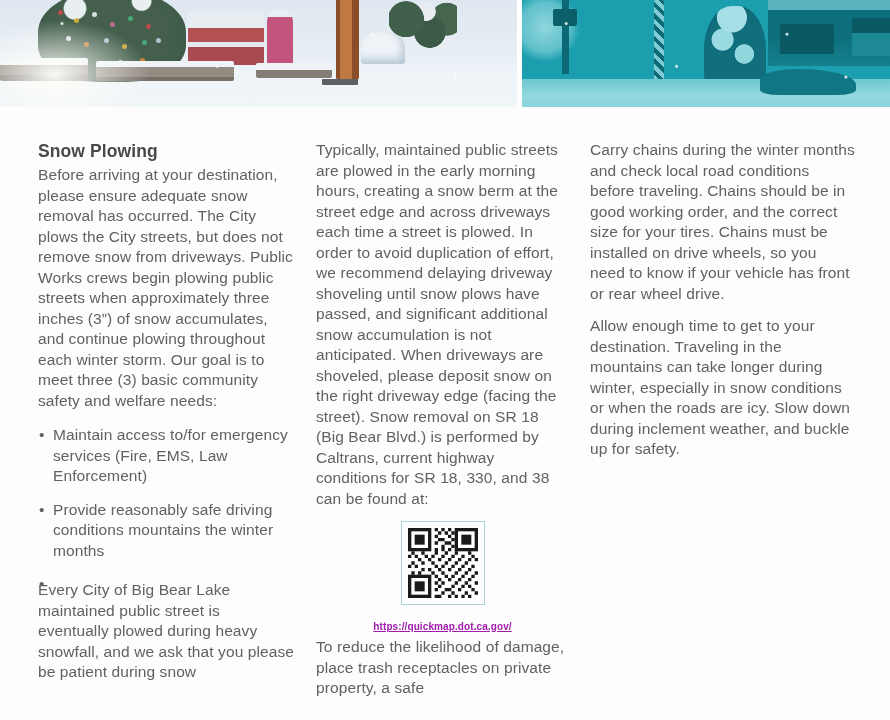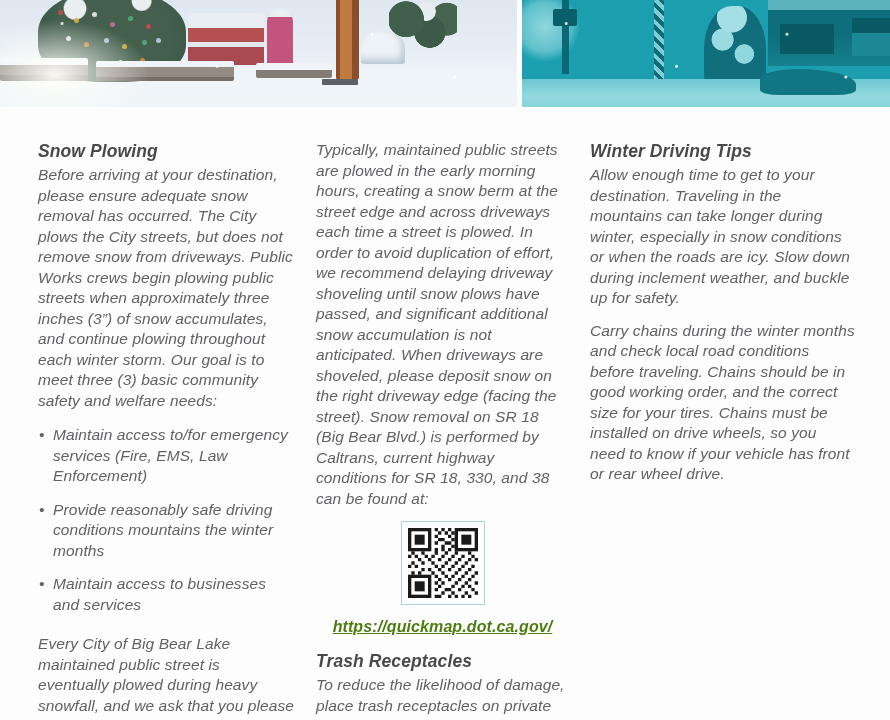--- a/index.html
+++ b/index.html
@@ -1,17 +1,17 @@
 <!DOCTYPE html>
 <html><head>
 <meta charset="utf-8">
 <style>
   * { margin:0; padding:0; box-sizing:border-box; }
   body { background:#ffffff; font-family:"Liberation Sans", sans-serif; }
-  .page { width:890px; height:720px; overflow:hidden; background:#fdfdfd; position:relative; margin:0 auto;font-style:italic; }
+  .page { width:890px; height:720px; overflow:hidden; background:#fdfdfd; position:relative; margin:0 auto; }
 
   
   .banner { height:107px; display:flex; width:100%; }
   .photo { position:relative; overflow:hidden; }
   .photo-left { width:517px;
     background:linear-gradient(180deg,#dfe8f0 0%,#e6edf3 45%,#eef4f8 70%,#f0f5f8 100%); }
   .photo-left::after { content:""; position:absolute; left:-40px; top:20px; width:190px; height:110px;
     background:radial-gradient(closest-side, rgba(255,255,250,.95), rgba(255,255,250,0)); }
   .banner-gap { width:5px; background:#ffffff; }
   .photo-right { flex:1; background:#1b9fae; }
@@ -89,21 +89,21 @@
   .col p { margin-bottom:12px; }
   .col p:last-child { margin-bottom:0; }
   ul.bullets { list-style:none; margin-top:14px; margin-bottom:6px; }
   ul.bullets li { position:relative; padding-left:15px; margin-bottom:13px; }
   ul.bullets .bullet { position:absolute; left:1px; top:0; }
   .para-2 { margin-top:19px; }
 
   .qr-wrap { text-align:center; margin-top:7px; }
   .qr-box { display:inline-block; background:#ffffff; border:1px solid #a8d4d8; padding:6px; }
   .qr-box svg { display:block; width:70px; height:70px; }
-  .qr-link { display:block; margin-top:6px; font-size:16px; font-weight:bold; color:#4d7c0f;
+  .qr-link { display:block; margin-top:6px; font-size:10px; font-weight:bold; color:#a21caf;
     text-decoration:underline; letter-spacing:.1px; }
   .trash-heading { margin-top:13px; }
 </style>
 </head>
 <body>
 
 <div class="page">
 
   <div class="banner">
     <div class="photo photo-left">
@@ -144,21 +144,20 @@
         <li>
           <span class="bullet">•</span>
           <span>Maintain access to/for emergency services (Fire, EMS, Law Enforcement)</span>
         </li>
         <li>
           <span class="bullet">•</span>
           <span>Provide reasonably safe driving conditions mountains the winter months</span>
         </li>
         <li>
           <span class="bullet">•</span>
-          <span>Maintain access to businesses and services</span>
         </li>
       </ul>
       <p class="para-2">Every City of Big Bear Lake maintained public street is eventually plowed during heavy snowfall, and we ask that you please be patient during snow</p>
     </div>
 
     <div class="col col-2">
       <p>Typically, maintained public streets are plowed in the early morning hours, creating a snow berm at the street edge and across driveways each time a street is plowed. In order to avoid duplication of effort, we recommend delaying driveway shoveling until snow plows have passed, and significant additional snow accumulation is not anticipated. When driveways are shoveled, please deposit snow on the right driveway edge (facing the street). Snow removal on SR 18 (Big Bear Blvd.) is performed by Caltrans, current highway conditions for SR 18, 330, and 38 can be found at:</p>
       <div class="qr-wrap">
         <span class="qr-box">
           <svg viewBox="0 0 21 21" xmlns="http://www.w3.org/2000/svg">
@@ -176,24 +175,22 @@
             <g fill="#1a1a1a">
               <rect x="2" y="2" width="3" height="3"></rect>
                 <rect x="16" y="2" width="3" height="3"></rect>
                 <rect x="2" y="16" width="3" height="3"></rect>
               <path d="M8 0h1v1H8zM10 0h1v1h-1zM12 0h1v1h-1zM9 1h1v1H9zM11 1h1v1h-1zM13 1h1v1h-1zM8 2h1v1H8zM12 2h1v1h-1zM9 3h1v1H9zM10 3h1v1h-1zM13 3h1v1h-1zM8 4h1v1H8zM11 4h1v1h-1zM12 4h1v1h-1zM10 5h1v1h-1zM13 5h1v1h-1zM8 6h1v1H8zM10 6h1v1h-1zM12 6h1v1h-1zM1 7h1v1H1zM4 7h1v1H4zM8 7h1v1H8zM11 7h1v1h-1zM14 7h1v1h-1zM18 7h1v1h-1zM0 8h1v1H0zM2 8h1v1H2zM5 8h1v1H5zM7 8h1v1H7zM10 8h1v1h-1zM13 8h1v1h-1zM16 8h1v1h-1zM19 8h1v1h-1zM3 9h1v1H3zM6 9h1v1H6zM9 9h1v1H9zM12 9h1v1h-1zM15 9h1v1h-1zM18 9h1v1h-1zM20 9h1v1h-1zM1 10h1v1H1zM4 10h1v1H4zM7 10h1v1H7zM11 10h1v1h-1zM14 10h1v1h-1zM17 10h1v1h-1zM0 11h1v1H0zM2 11h1v1H2zM8 11h1v1H8zM10 11h1v1h-1zM13 11h1v1h-1zM16 11h1v1h-1zM19 11h1v1h-1zM4 12h1v1H4zM6 12h1v1H6zM9 12h1v1H9zM12 12h1v1h-1zM15 12h1v1h-1zM18 12h1v1h-1zM1 13h1v1H1zM3 13h1v1H3zM7 13h1v1H7zM10 13h1v1h-1zM14 13h1v1h-1zM17 13h1v1h-1zM20 13h1v1h-1zM8 14h1v1H8zM11 14h1v1h-1zM13 14h1v1h-1zM16 14h1v1h-1zM19 14h1v1h-1zM9 15h1v1H9zM12 15h1v1h-1zM15 15h1v1h-1zM18 15h1v1h-1zM8 16h1v1H8zM10 16h1v1h-1zM14 16h1v1h-1zM17 16h1v1h-1zM20 16h1v1h-1zM9 17h1v1H9zM13 17h1v1h-1zM16 17h1v1h-1zM18 17h1v1h-1zM8 18h1v1H8zM11 18h1v1h-1zM12 18h1v1h-1zM15 18h1v1h-1zM19 18h1v1h-1zM10 19h1v1h-1zM13 19h1v1h-1zM17 19h1v1h-1zM20 19h1v1h-1zM8 20h1v1H8zM9 20h1v1H9zM12 20h1v1h-1zM14 20h1v1h-1zM16 20h1v1h-1zM18 20h1v1h-1z"></path>
             </g>
           </svg>
         </span>
         <a href="#" class="qr-link">https://quickmap.dot.ca.gov/</a>
       </div>
-      <h2 class="trash-heading">Trash Receptacles</h2>
       <p>To reduce the likelihood of damage, place trash receptacles on private property, a safe</p>
     </div>
 
     <div class="col col-3">
-      <h2>Winter Driving Tips</h2>
+      <p>Carry chains during the winter months and check local road conditions before traveling. Chains should be in good working order, and the correct size for your tires. Chains must be installed on drive wheels, so you need to know if your vehicle has front or rear wheel drive.</p>
       <p>Allow enough time to get to your destination. Traveling in the mountains can take longer during winter, especially in snow conditions or when the roads are icy. Slow down during inclement weather, and buckle up for safety.</p>
-      <p>Carry chains during the winter months and check local road conditions before traveling. Chains should be in good working order, and the correct size for your tires. Chains must be installed on drive wheels, so you need to know if your vehicle has front or rear wheel drive.</p>
     </div>
 
   </div>
 </div>
 
 </body></html>

